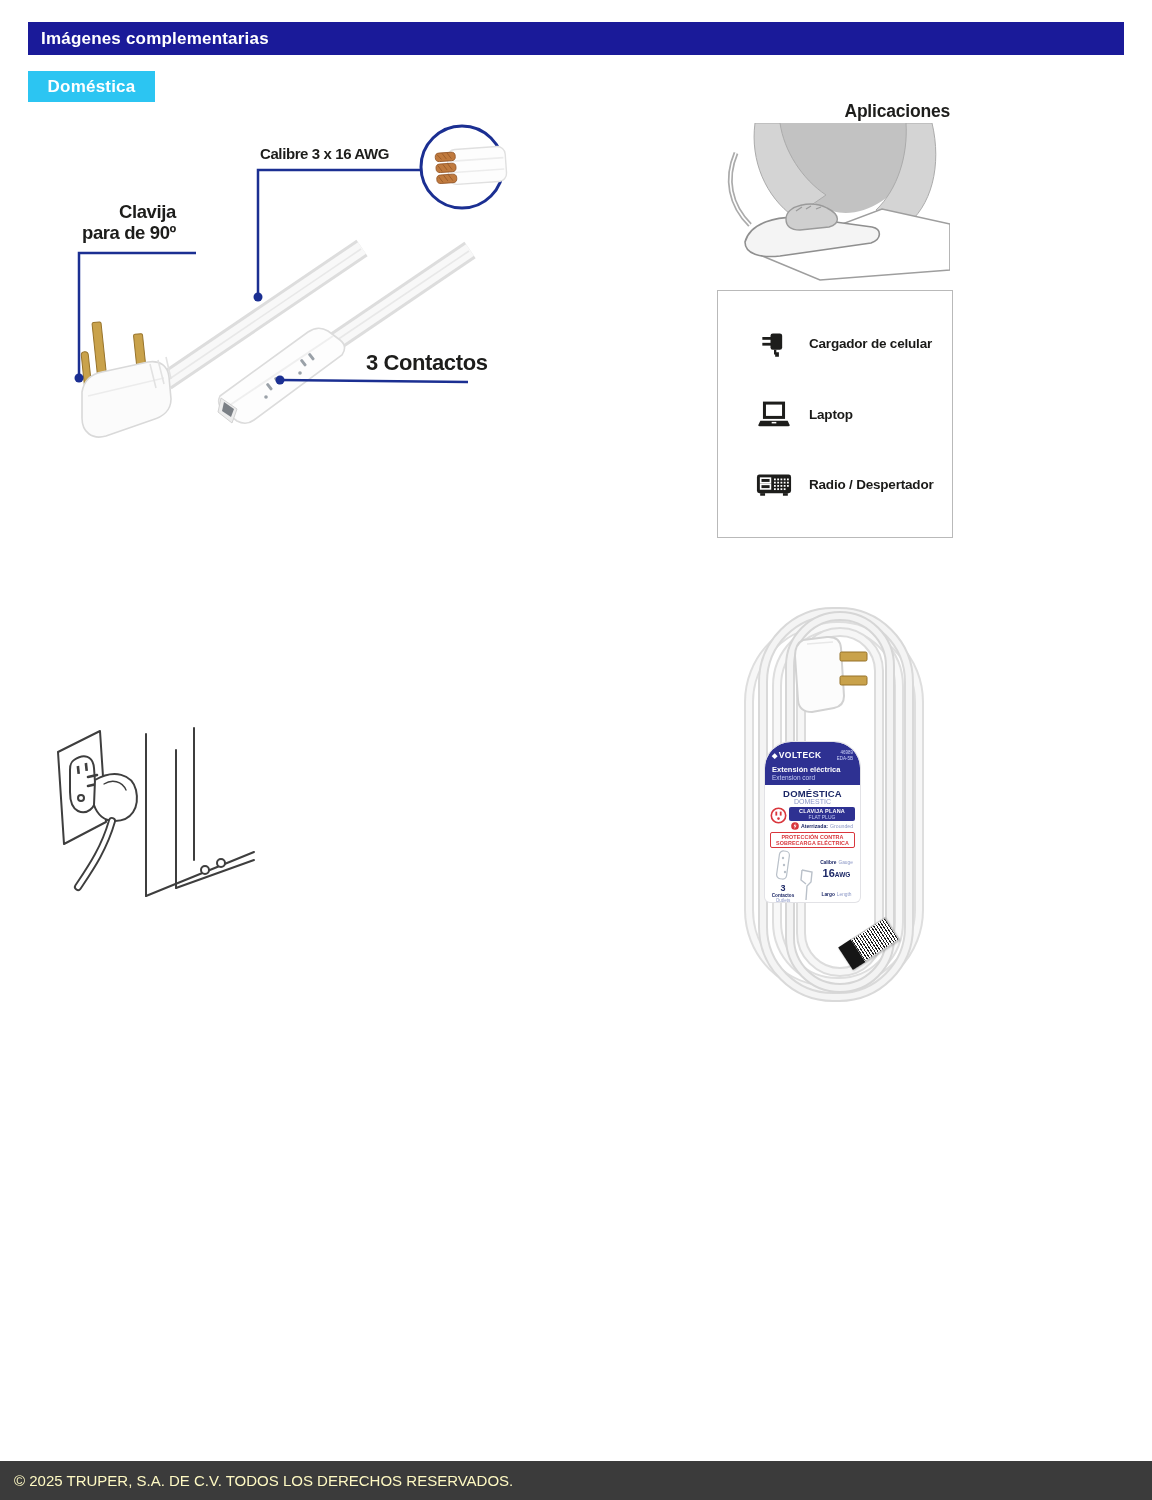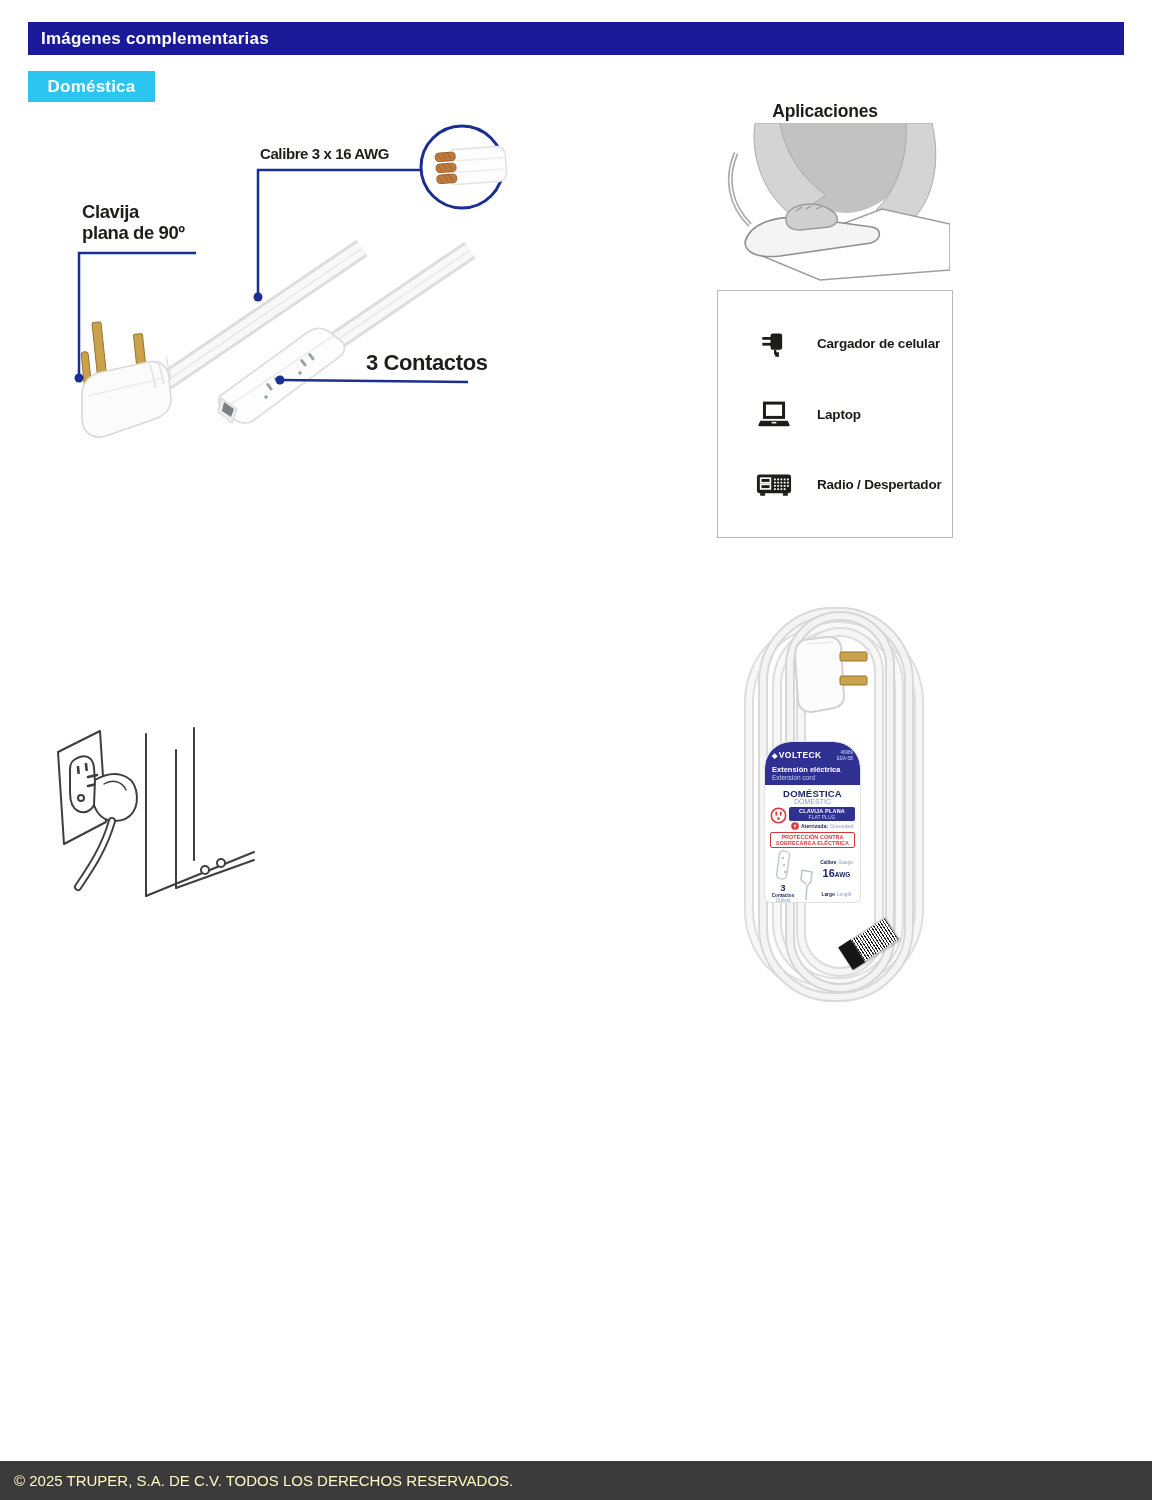--- a/index.html
+++ b/index.html
@@ -10,32 +10,32 @@
   
   .header-bar{left:28px;top:22px;width:1096px;height:33px;background:#1a1a99;
     color:#fff;font-weight:bold;font-size:17px;line-height:33px;padding-left:13px;
     box-sizing:border-box;letter-spacing:.2px;}
   .category-tag{left:28px;top:71px;width:127px;height:31px;background:#2cc5f2;color:#fff;
     font-weight:bold;font-size:17px;line-height:31px;text-align:center;letter-spacing:.2px;}
 
   
   .co{font-weight:bold;color:#1d1d1b;letter-spacing:-.4px;white-space:nowrap;}
   .co-calibre{left:260px;top:145px;font-size:15px;}
-  .co-clavija{left:82px;top:201px;font-size:18.5px;line-height:21px;}
+  .co-clavija{left:82px;top:201px;font-size:18.5px;line-height:21px;text-align:right;}
   .co-contactos{left:366px;top:350px;font-size:22px;}
 
   
-  .apps-title{left:700px;top:101px;width:250px;text-align:center;font-weight:bold;
+  .apps-title{left:700px;top:101px;width:250px;text-align:right;font-weight:bold;
     font-size:17.5px;letter-spacing:-.2px;}
   .apps-box{left:717px;top:290px;width:236px;height:248px;background:#fff;
     border:1px solid #b9b9b9;box-sizing:border-box;display:flex;flex-direction:column;
     justify-content:space-evenly;padding:4px 0 4px 33px;}
   .app-row{display:flex;align-items:center;height:44px;}
   .app-ico{width:46px;height:40px;display:flex;align-items:center;justify-content:center;flex:0 0 46px;}
-  .app-lbl{font-weight:bold;font-size:13.5px;margin-left:20px;letter-spacing:-.2px;color:#1a1a18;}
+  .app-lbl{font-weight:bold;font-size:13.5px;margin-left:12px;letter-spacing:-.2px;color:#1a1a18;}
 
   
   .feature-text{left:258px;top:784px;font-weight:bold;font-size:24px;line-height:29px;
     color:#222220;letter-spacing:-.5px;}
 
   
   .photo{left:735px;top:600px;width:210px;height:420px;}
   .vlabel{position:absolute;left:30px;top:142px;width:95px;height:160px;background:#fff;
     border-radius:26px 26px 5px 5px;box-shadow:0 0 0 1px #e2e2e6;overflow:hidden;font-family:"Liberation Sans",sans-serif;}
   .vl-blue{background:#2e3192;color:#fff;padding:8px 7px 4px 7px;border-radius:26px 26px 0 0;}
@@ -156,21 +156,21 @@
     <g fill="#1b2f92">
       <circle cx="218" cy="197" r="4.5"></circle>
       <circle cx="39" cy="278" r="4.5"></circle>
       <circle cx="240" cy="280" r="4.5"></circle>
     </g>
   </svg>
 
   <div class="abs co co-calibre">Calibre 3 x 16 AWG</div>
   <div class="abs co co-clavija">
     <div>Clavija</div>
-    <div>plana de 90º</div>
+    <div>para de 90º</div>
   </div>
   <div class="abs co co-contactos">3 Contactos</div>
 
   <div class="abs apps-title">Aplicaciones</div>
 
   <svg class="abs" style="left:700px;top:123px;" width="250" height="168" viewBox="0 0 250 168">
     <path d="M55,0 L232,0 C226,28 208,60 182,78 C152,98 120,92 100,66 C86,46 70,22 55,0 Z" fill="#c2c2c2"></path>
     <path d="M55,0 C50,38 66,74 94,94 L126,72 C102,56 84,28 80,0 Z" fill="#d4d4d4" stroke="#ababab" stroke-width="1"></path>
     <path d="M232,0 C242,42 232,84 204,104 L176,87 C198,66 208,32 206,0 Z" fill="#d4d4d4" stroke="#ababab" stroke-width="1"></path>
     <path d="M60,132 L182,86 L250,101 L250,147 L120,157 Z" fill="#ffffff" stroke="#9e9e9e" stroke-width="1.5"></path>

